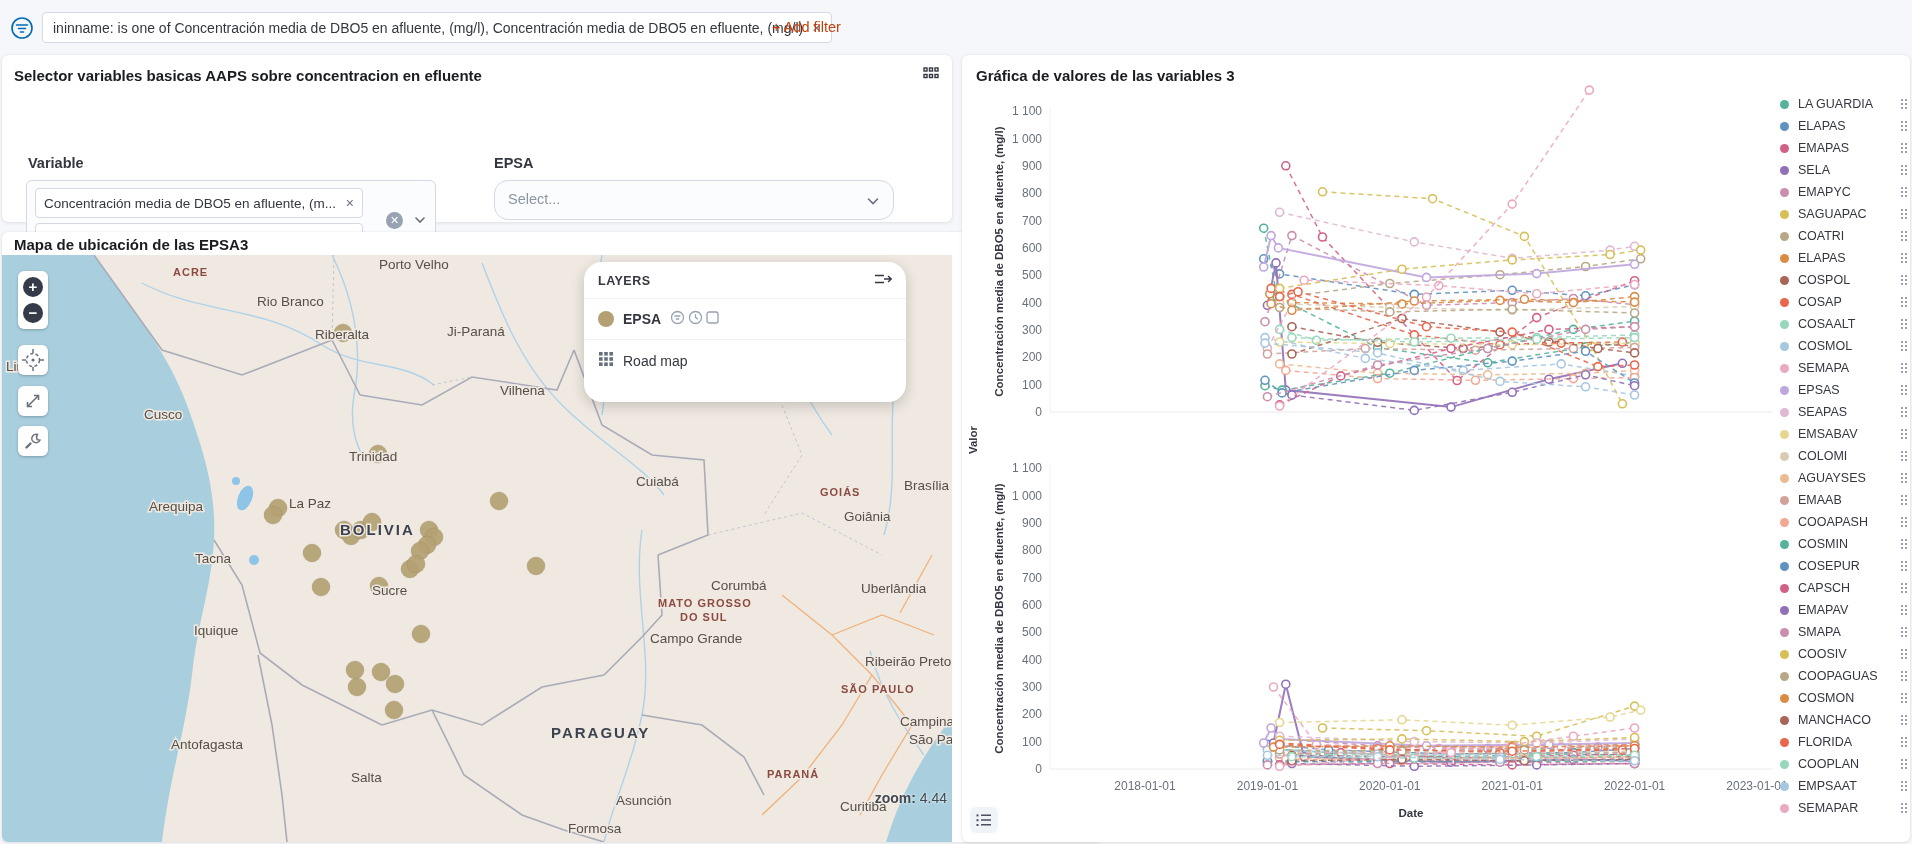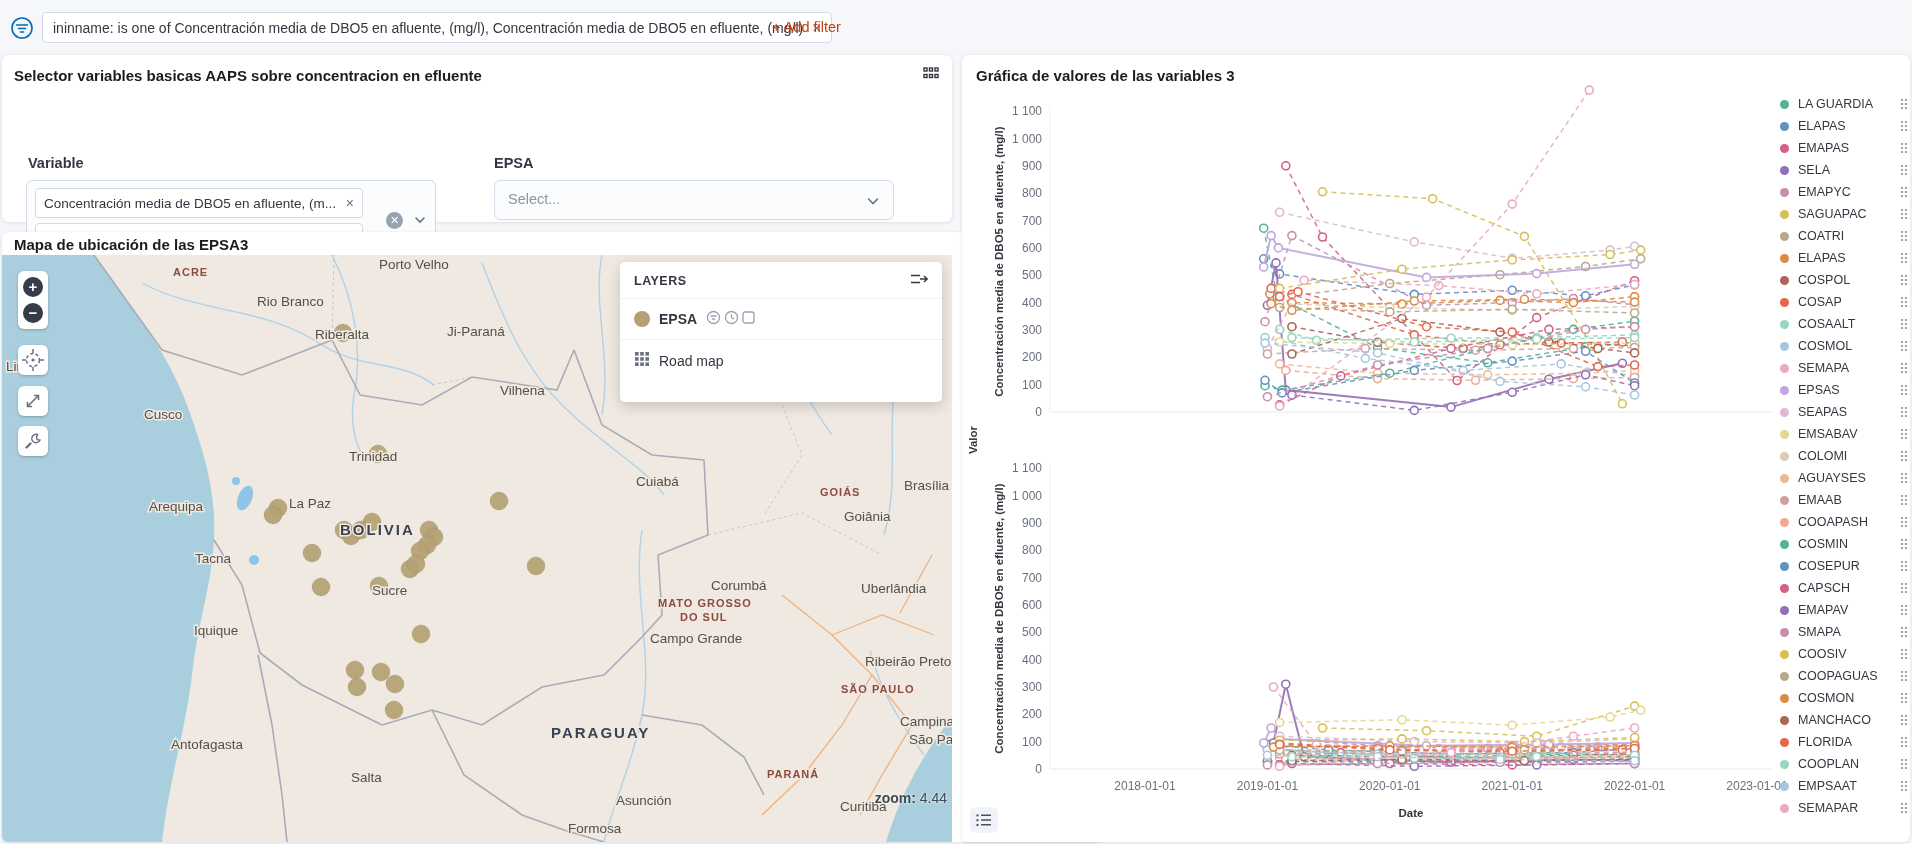--- a/index.html
+++ b/index.html
@@ -29,38 +29,38 @@
     background:#fbfcfd; border:1px solid #d3dae6; border-radius:6px; }
   .combo-pill { position:absolute; left:8px; width:328px; height:30px; background:#fff;
     border:1px solid #d3dae6; border-radius:4px; display:flex; align-items:center;
     padding:0 8px; font-size:13.5px; }
   .combo-pill .txt { overflow:hidden; text-overflow:ellipsis; white-space:nowrap; flex:1; }
   .combo-pill .pill-x { margin-left:6px; color:#69707d; font-size:14px; cursor:pointer; }
   .combo-clear { position:absolute; right:32px; top:31px; width:17px; height:17px; border-radius:50%;
     background:#98a2b3; color:#fff; font-size:11px; line-height:17px; text-align:center; cursor:pointer; }
   .combo-caret, .select-caret { position:absolute; cursor:pointer; }
   .select { position:absolute; left:492px; top:125px; width:400px; height:40px;
-    background:#fbfcfd; border:1px solid #d3dae6; border-radius:6px; }
+    background:#fbfcfd; border:1px solid #d3dae6; border-radius:14px; }
   .select .ph { position:absolute; left:13px; top:10px; font-size:14.5px; color:#8b95a5; }
 
   
   #panel-map { left:2px; top:232px; width:1100px; height:610px; overflow:hidden; }
   #panel-map .panel-title { position:absolute; left:12px; top:4px; }
   #map-wrap { position:absolute; left:0; top:23px; width:950px; height:587px; background:#efe9e1; cursor:grab; }
   #map-svg { position:absolute; left:0; top:0; }
   text.city { font-size:13.5px; fill:#554f47; paint-order:stroke; stroke:#efe9e1; stroke-width:3px; }
   text.country { font-size:15px; font-weight:700; fill:#3c4250; letter-spacing:2px; paint-order:stroke; stroke:#efe9e1; stroke-width:3px; }
   text.state { font-size:11px; font-weight:700; fill:#8d4a40; letter-spacing:1px; paint-order:stroke; stroke:#efe9e1; stroke-width:3px; }
   .map-btn { position:absolute; background:#fff; border-radius:6px;
     box-shadow:0 1px 3px rgba(0,0,0,.25); cursor:pointer; }
   .zoom-card { left:16px; top:16px; width:30px; height:58px; }
   .zc-btn { position:absolute; left:5px; width:20px; height:20px; border-radius:50%; background:#353b48;
     color:#fff; text-align:center; line-height:19px; font-size:15px; font-weight:700; cursor:pointer; }
-  .layers-pop { position:absolute; left:618px; top:7px; width:322px; height:140px; background:#fff;
-    border-radius:5px; box-shadow:0 4px 14px rgba(0,0,0,.18); }
+  .layers-pop { position:absolute; left:582px; top:7px; width:322px; height:140px; background:#fff;
+    border-radius:18px; box-shadow:0 4px 14px rgba(0,0,0,.18); }
   .layers-head { display:flex; align-items:center; justify-content:space-between;
     padding:10px 14px 8px; border-bottom:1px solid #eef0f3; }
   .layers-head .t { font-size:12.5px; font-weight:700; letter-spacing:.5px; color:#343741; }
   .layer-row { display:flex; align-items:center; gap:9px; padding:11px 14px; font-size:14px;
     color:#343741; border-bottom:1px solid #eef0f3; cursor:pointer; }
   .layer-dot { width:16px; height:16px; border-radius:50%; background:#b4a173; }
   .layer-mini-icons { display:flex; gap:3px; align-items:center; }
   .zoom-indicator { position:absolute; right:5px; bottom:36px; font-size:14px; color:#45494f;
     text-shadow:0 0 3px #fff; }
   .zoom-indicator b { font-weight:700; }

